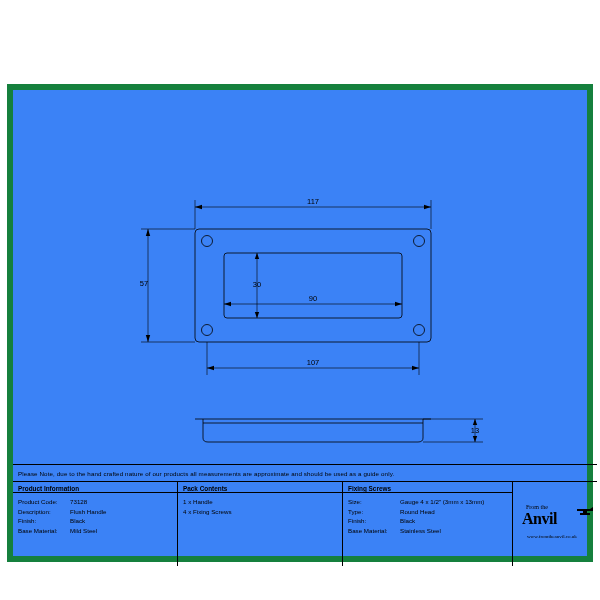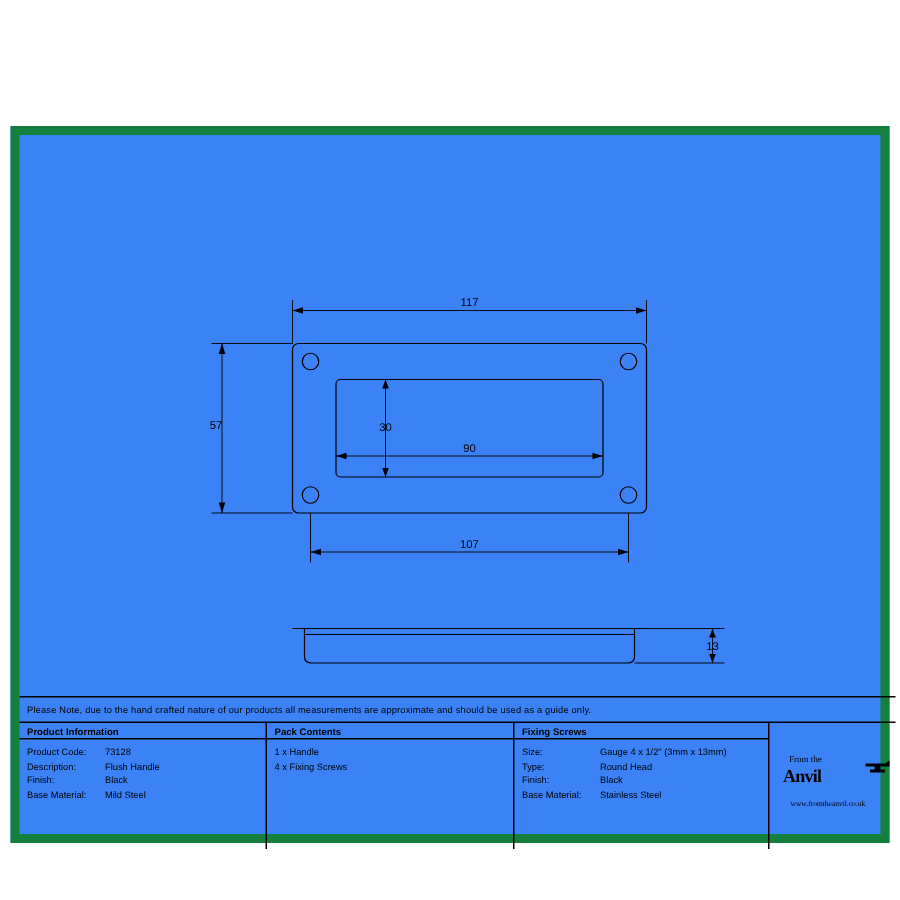--- a/index.html
+++ b/index.html
@@ -103,21 +103,21 @@
     position: absolute;
     left: 13px;
     top: 22px;
     font-size: 6px;
     font-family: "Liberation Serif", serif;
   }
   .logo-main {
     position: absolute;
     left: 9px;
     top: 28px;
-    font-size: 12px;
+    font-size: 16px;
     font-family: "Liberation Serif", serif;
     font-weight: bold;
     letter-spacing: -0.5px;
   }
   .logo-url {
     position: absolute;
     left: 14px;
     top: 52px;
     font-size: 5px;
     font-family: "Liberation Serif", serif;

